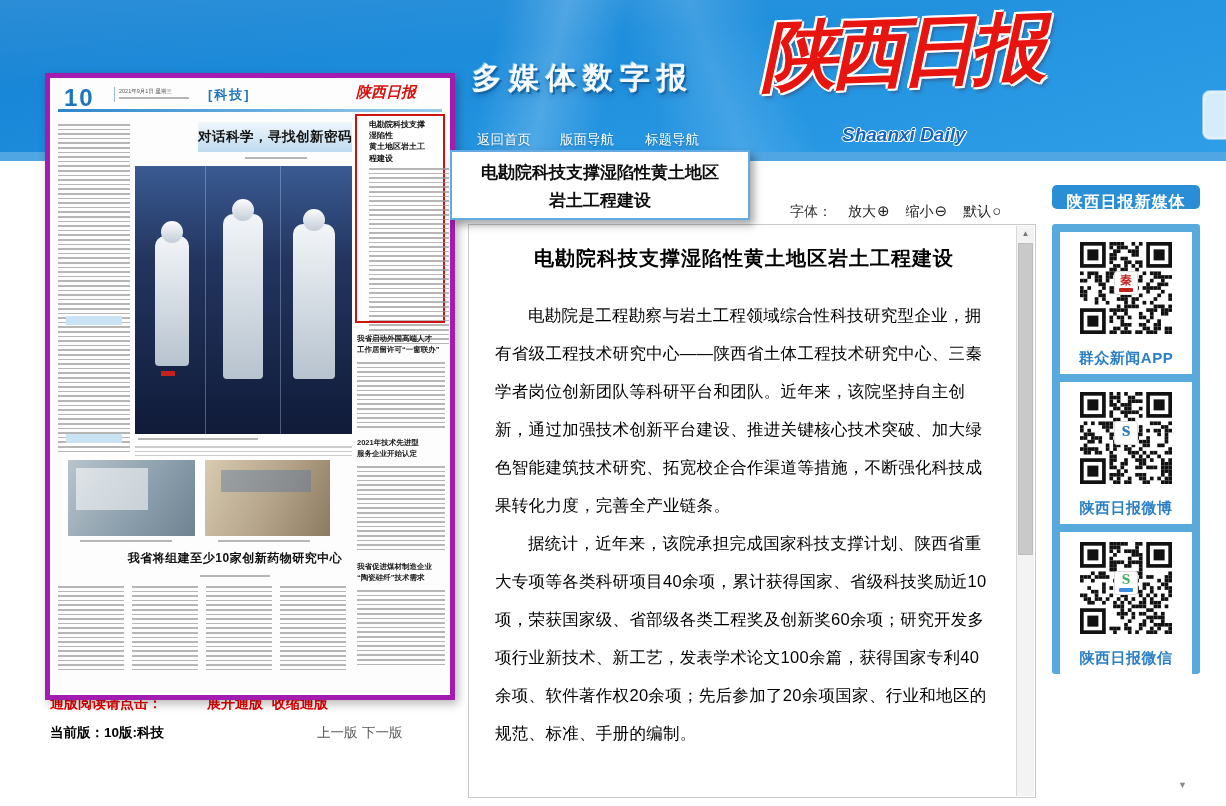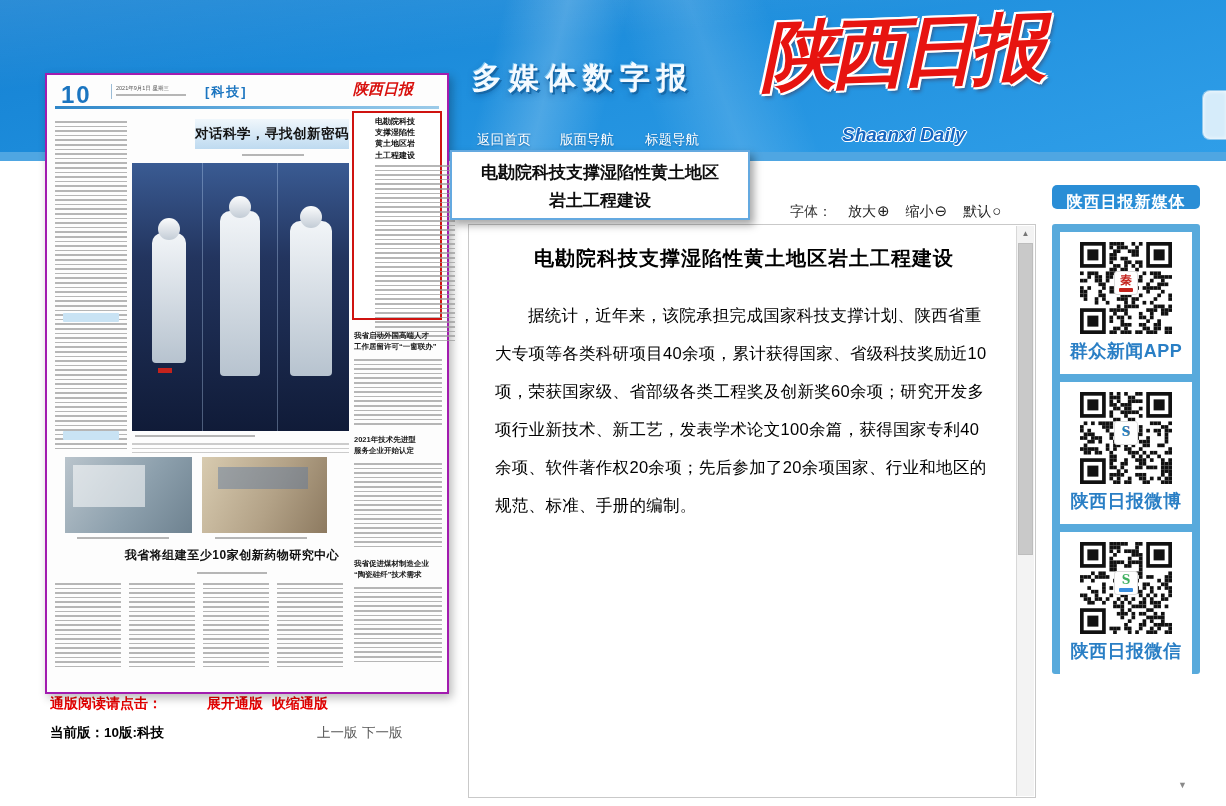--- a/index.html
+++ b/index.html
@@ -18,35 +18,35 @@
     text-shadow:2px 2px 0 #1668a8,-1px -1px 0 #79c4f2,0 3px 6px rgba(6,60,120,.55);}
   .brand-logo{left:760px;top:2px;font-family:"DejaVu Serif",serif;font-size:76px;font-weight:bold;
     font-style:italic;letter-spacing:-6px;color:#e71410;transform:rotate(-2deg);
     text-shadow:2px 0 0 #fff,-2px 0 0 #fff,0 2px 0 #fff,0 -2px 0 #fff,2px 2px 0 #fff,-2px -2px 0 #fff,3px 4px 4px rgba(80,0,0,.35);}
   .brand-sub{left:842px;top:124px;font-size:19px;font-weight:bold;font-style:italic;color:#1565c0;
     text-shadow:1px 0 0 #fff,-1px 0 0 #fff,0 1px 0 #fff,0 -1px 0 #fff,1px 1px 0 #fff;}
   .nav-link{top:131px;font-size:13.5px;color:#fff;cursor:pointer;text-shadow:0 1px 2px rgba(0,60,120,.5);}
   .side-tab{left:1202px;top:90px;width:24px;height:48px;background:#d6ecfa;border:1px solid #8fc7ec;
     border-right:none;border-radius:8px 0 0 8px;box-shadow:inset 0 0 4px rgba(255,255,255,.9);}
   
-  .thumb{left:45px;top:73px;width:400px;height:617px;background:#fdfdfd;border:2px solid #a21caf;
+  .thumb{left:45px;top:73px;width:400px;height:617px;background:#fdfdfd;border:5px solid #a21caf;
     box-shadow:3px 4px 9px rgba(0,0,0,.28);z-index:5;cursor:pointer;}
   .t-num{left:14px;top:6px;font-size:24px;font-weight:bold;color:#1b75c0;letter-spacing:2px;}
   .t-date{left:64px;top:9px;width:84px;font-size:5.5px;color:#555;border-left:1px solid #9bbcd6;padding-left:4px;line-height:1.5;}
   .t-section{left:158px;top:8px;font-size:13px;font-weight:bold;color:#1b75c0;letter-spacing:2px;}
   .t-logo{left:306px;top:5px;font-family:"DejaVu Serif",serif;font-size:15px;font-weight:bold;font-style:italic;color:#d8100d;}
   .t-rule{left:8px;top:31px;width:384px;height:2.5px;background:linear-gradient(90deg,#2e86c8,#6fb4e2 60%,#9ccbe9);}
   .ml{background-image:repeating-linear-gradient(to bottom,#9a9a9a 0,#9a9a9a 1.6px,transparent 1.6px,transparent 4.6px);opacity:.72;}
   .ml.lt{opacity:.5;}
   .subheadbar{background:#c9e3f4;border-radius:1px;}
   .hl-panel{left:148px;top:44px;width:154px;height:30px;background:linear-gradient(180deg,#f0f7fc,#bedaf0);
     text-align:center;padding-top:5px;box-sizing:border-box;}
   .hl-panel span{font-size:13.5px;font-weight:bold;color:#141414;letter-spacing:.5px;}
   .redbox{left:305px;top:36px;width:90px;height:209px;border:2px solid #cf1310;background:#fff;
-    box-sizing:border-box;padding:3px 21px;cursor:pointer;}
+    box-sizing:border-box;padding:3px 12px;cursor:pointer;}
   .redbox .rb-title{font-size:8px;font-weight:bold;color:#111;line-height:1.4;}
   .t-b7{font-size:7.5px;font-weight:bold;color:#1a1a1a;line-height:1.45;}
   .photo-suits{left:85px;top:88px;width:217px;height:268px;overflow:hidden;
     background:linear-gradient(180deg,#3a5b93 0%,#23355f 35%,#101b38 100%);}
   .case-line{top:0;width:1px;height:268px;background:rgba(190,215,245,.35);}
   .suit{background:linear-gradient(#f2f5f8,#b7c3cf);border-radius:10px 10px 4px 4px;}
   .suit::before{content:"";position:absolute;left:50%;top:-15px;transform:translateX(-50%);
     width:22px;height:22px;border-radius:50%;background:linear-gradient(#fbfcfd,#c3ccd6);}
   .photo-a{left:18px;top:382px;width:127px;height:76px;background:linear-gradient(125deg,#b9c4cc 0%,#8da0ad 55%,#6e8290 100%);}
   .photo-a::after{content:"";position:absolute;left:8px;top:8px;width:72px;height:42px;background:rgba(255,255,255,.55);}
@@ -70,21 +70,21 @@
   .sbar{right:1px;top:1px;bottom:1px;width:17px;background:#f3f3f3;border-left:1px solid #d8d8d8;cursor:pointer;}
   .sbar .arrow{width:17px;height:16px;text-align:center;font-size:8px;color:#777;line-height:16px;cursor:pointer;}
   .sbar .thumb-bar{position:absolute;left:1px;top:17px;width:15px;height:312px;background:#c9c9c9;border:1px solid #bdbdbd;box-sizing:border-box;cursor:pointer;}
   .stray-down{left:1178px;top:780px;font-size:9px;color:#8a8a8a;cursor:pointer;}
   
   .sb-head{left:1052px;top:185px;width:148px;height:24px;background:#2a8ed6;border-radius:5px;
     color:#fff;font-size:16px;font-weight:bold;text-align:center;line-height:33px;letter-spacing:1px;}
   .sb-body{left:1052px;top:224px;width:148px;height:450px;background:#58aadc;border-radius:3px;box-sizing:border-box;padding-top:8px;}
   .qr-card{width:132px;margin:0 auto 8px;background:#fff;text-align:center;padding-top:10px;height:132px;position:relative;}
   .qr-card svg{width:92px;height:92px;display:block;margin:0 auto;}
-  .qr-label{margin-top:5px;font-size:18px;font-weight:bold;color:#2a7fc5;letter-spacing:.5px;}
+  .qr-label{margin-top:15px;font-size:15px;font-weight:bold;color:#2a7fc5;letter-spacing:.5px;}
   .qr-badge{position:absolute;left:50%;top:51px;transform:translate(-50%,-50%);width:22px;height:22px;
     background:#fff;border:1px solid #ddd;border-radius:3px;font-family:"DejaVu Serif",serif;}
   .qr-badge .glyph{display:block;font-size:12px;font-weight:bold;line-height:16px;}
   .qr-badge .bar{display:block;width:14px;height:4px;margin:0 auto;border-radius:1px;}
   
   .ctl-red{top:695px;font-size:14px;font-weight:bold;color:#e60000;}
   .ctl-dark{top:724px;font-size:13.5px;color:#000000;}
   .lnk{cursor:pointer;margin-left:40px;}
 </style>
 </head>
@@ -175,20 +175,21 @@
   <div class="abs fctl">
     <span>字体：</span>
     <span class="btn"><span>放大</span><span class="ic">⊕</span></span>
     <span class="btn"><span>缩小</span><span class="ic">⊖</span></span>
     <span class="btn"><span>默认</span><span class="ic">○</span></span>
   </div>
 
   <div class="abs panel">
     <h1>电勘院科技支撑湿陷性黄土地区岩土工程建设</h1>
     <div class="body">
+      <p>电勘院是工程勘察与岩土工程领域综合性科技研究型企业，拥有省级工程技术研究中心——陕西省土体工程技术研究中心、三秦学者岗位创新团队等科研平台和团队。近年来，该院坚持自主创新，通过加强技术创新平台建设、推进关键核心技术突破、加大绿色智能建筑技术研究、拓宽校企合作渠道等措施，不断强化科技成果转化力度，完善全产业链条。</p>
       <p>据统计，近年来，该院承担完成国家科技支撑计划、陕西省重大专项等各类科研项目40余项，累计获得国家、省级科技奖励近10项，荣获国家级、省部级各类工程奖及创新奖60余项；研究开发多项行业新技术、新工艺，发表学术论文100余篇，获得国家专利40余项、软件著作权20余项；先后参加了20余项国家、行业和地区的规范、标准、手册的编制。</p>
 
     </div>
     <div class="abs sbar">
       <div class="arrow">▲</div>
       <div class="thumb-bar"></div>
     </div>
   </div>
   <div class="abs stray-down">▼</div>
 

